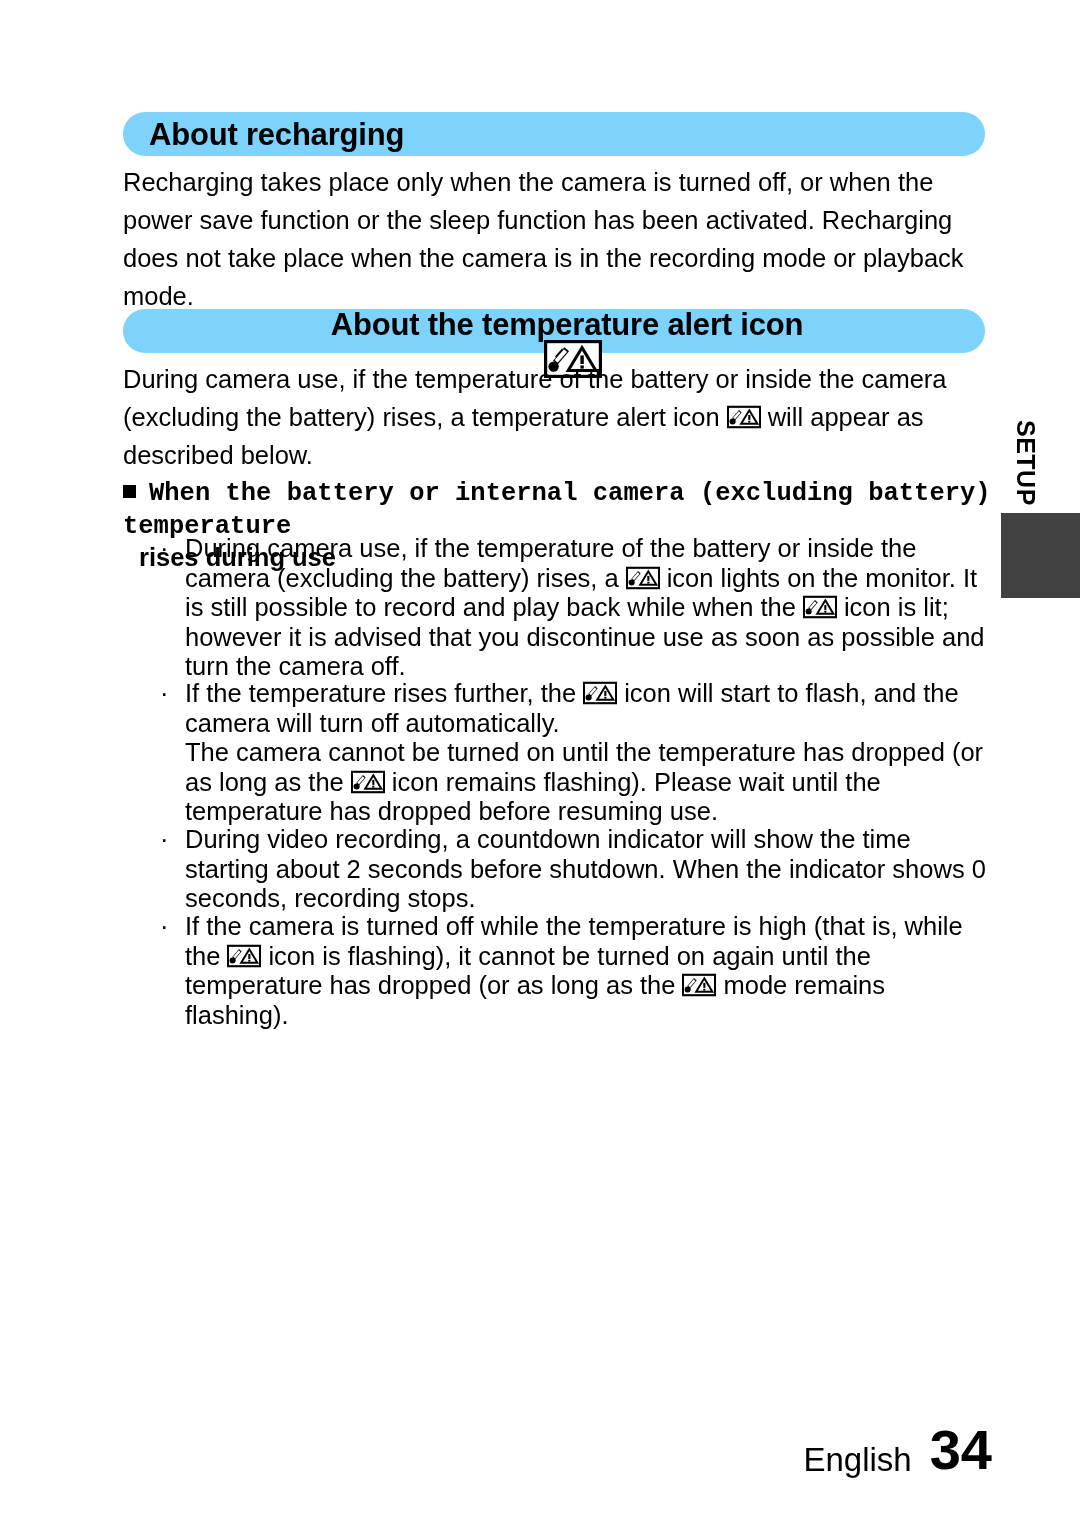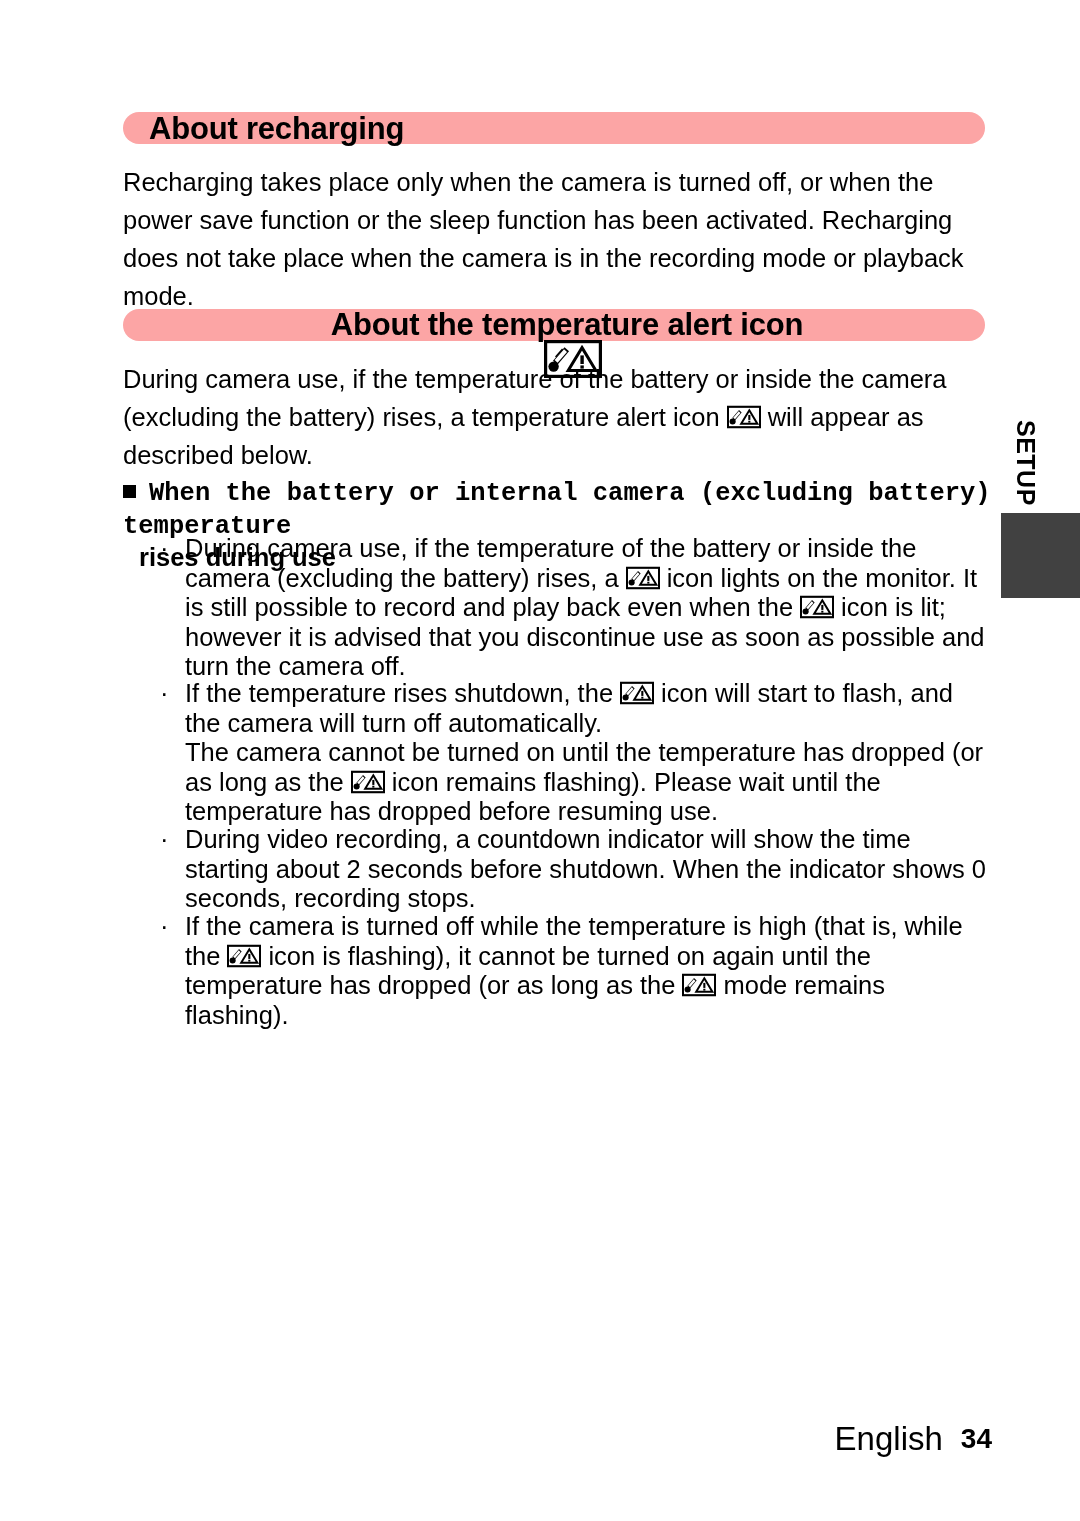--- a/index.html
+++ b/index.html
@@ -20,22 +20,22 @@
     position: absolute;
     inset: 0;
     background: #ffffff;
   }
 
   
   .heading-bar {
     position: absolute;
     left: 123px;
     width: 862px;
-    height: 32px;
-    background: #fca5a5;
+    height: 44px;
+    background: #7dd3fc;
     border-radius: 22px;
     display: flex;
     align-items: center;
     box-sizing: border-box;
     padding-left: 26px;
   }
   .heading-bar .heading-text {
     font-size: 31px;
     font-weight: bold;
     letter-spacing: -0.2px;
@@ -166,21 +166,21 @@
     padding-right: 88px;
     box-sizing: border-box;
     line-height: 1;
   }
   #footer .lang {
     font-size: 33px;
     font-weight: normal;
     vertical-align: -2px;
   }
   #footer .pageno {
-    font-size: 28px;
+    font-size: 56px;
     font-weight: bold;
     margin-left: 18px;
   }
 </style>
 </head>
 <body>
 
 <div class="page">
 
   <div class="heading-bar" id="bar-recharging">
@@ -238,38 +238,38 @@
       <span>During camera use, if the temperature of the battery or inside the camera (excluding the battery) rises, a</span><span class="temp-icon icon-inline" style="margin:0 7px;">
         <svg viewBox="0 0 58 38" width="34" height="26" aria-hidden="true">
           <rect x="1.6" y="1.6" width="54.8" height="34.8" fill="#ffffff" stroke="#000000" stroke-width="3.6"></rect>
           <path d="M20.5 7.2 L25.0 11.2 L13.5 24.8 L9.0 20.8 Z" fill="#000000"></path>
           <path d="M20.0 9.3 L23.0 12.0 L13.6 22.8 L10.6 20.1 Z" fill="#ffffff"></path>
           <circle cx="9.6" cy="26.6" r="5.2" fill="#000000"></circle>
           <path d="M38.0 7.6 L51.8 30.4 L24.2 30.4 Z" fill="#ffffff" stroke="#000000" stroke-width="3.4"></path>
           <rect x="36.3" y="15.4" width="3.6" height="8.6" fill="#000000"></rect>
           <rect x="36.3" y="25.4" width="3.6" height="3.2" fill="#000000"></rect>
         </svg>
-      </span><span>icon lights on the monitor. It is still possible to record and play back even when the</span><span class="temp-icon icon-inline" style="margin:0 7px;">
+      </span><span>icon lights on the monitor. It is still possible to record and play back while when the</span><span class="temp-icon icon-inline" style="margin:0 7px;">
         <svg viewBox="0 0 58 38" width="34" height="26" aria-hidden="true">
           <rect x="1.6" y="1.6" width="54.8" height="34.8" fill="#ffffff" stroke="#000000" stroke-width="3.6"></rect>
           <path d="M20.5 7.2 L25.0 11.2 L13.5 24.8 L9.0 20.8 Z" fill="#000000"></path>
           <path d="M20.0 9.3 L23.0 12.0 L13.6 22.8 L10.6 20.1 Z" fill="#ffffff"></path>
           <circle cx="9.6" cy="26.6" r="5.2" fill="#000000"></circle>
           <path d="M38.0 7.6 L51.8 30.4 L24.2 30.4 Z" fill="#ffffff" stroke="#000000" stroke-width="3.4"></path>
           <rect x="36.3" y="15.4" width="3.6" height="8.6" fill="#000000"></rect>
           <rect x="36.3" y="25.4" width="3.6" height="3.2" fill="#000000"></rect>
         </svg>
       </span><span>icon is lit; however it is advised that you discontinue use as soon as possible and turn the camera off.</span>
     </span>
   </div>
 
   <div class="dot-item" id="dot-2">
     <span class="dot">·</span>
     <span class="dot-text">
-      <span>If the temperature rises shutdown, the</span><span class="temp-icon icon-inline" style="margin:0 7px;">
+      <span>If the temperature rises further, the</span><span class="temp-icon icon-inline" style="margin:0 7px;">
         <svg viewBox="0 0 58 38" width="34" height="26" aria-hidden="true">
           <rect x="1.6" y="1.6" width="54.8" height="34.8" fill="#ffffff" stroke="#000000" stroke-width="3.6"></rect>
           <path d="M20.5 7.2 L25.0 11.2 L13.5 24.8 L9.0 20.8 Z" fill="#000000"></path>
           <path d="M20.0 9.3 L23.0 12.0 L13.6 22.8 L10.6 20.1 Z" fill="#ffffff"></path>
           <circle cx="9.6" cy="26.6" r="5.2" fill="#000000"></circle>
           <path d="M38.0 7.6 L51.8 30.4 L24.2 30.4 Z" fill="#ffffff" stroke="#000000" stroke-width="3.4"></path>
           <rect x="36.3" y="15.4" width="3.6" height="8.6" fill="#000000"></rect>
           <rect x="36.3" y="25.4" width="3.6" height="3.2" fill="#000000"></rect>
         </svg>
       </span><span>icon will start to flash, and the camera will turn off automatically.</span>

